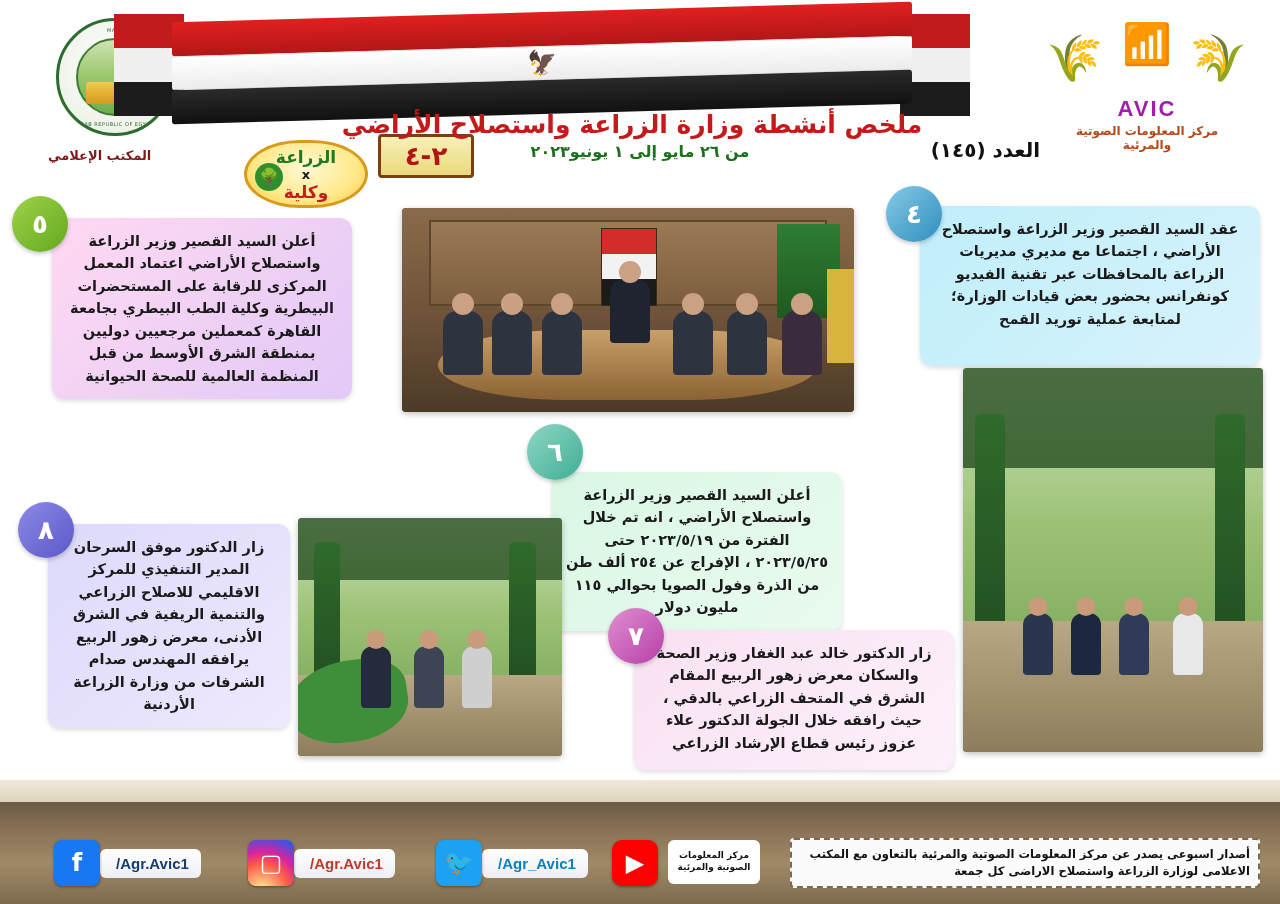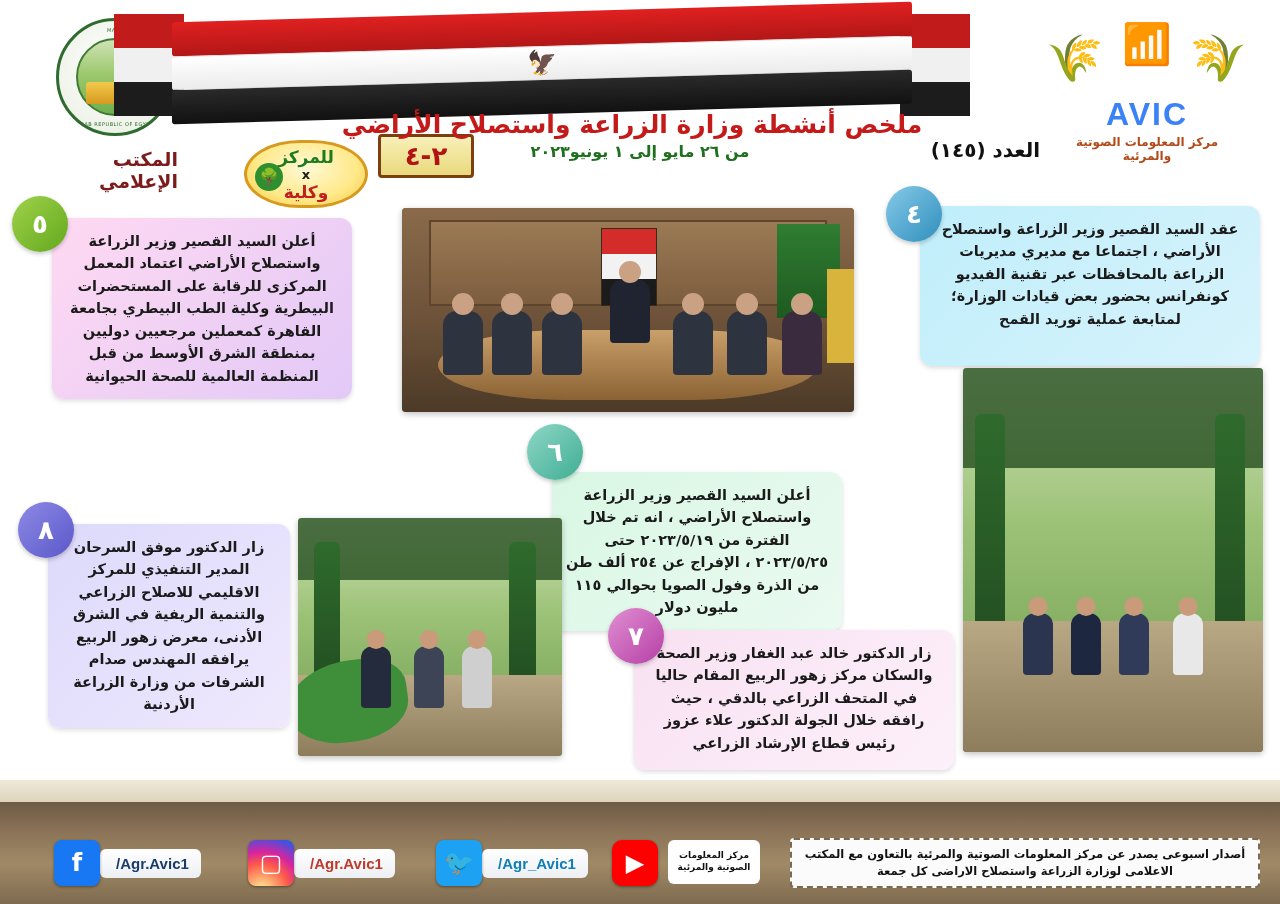--- a/index.html
+++ b/index.html
@@ -71,28 +71,28 @@
   .avic-mark .wheat-l, .avic-mark .wheat-r {
     position:absolute; top:4px; width: 26px; height: 72px; color:#e0a425; font-size: 46px; line-height:72px;
   }
   .avic-mark .wheat-l { left: 26px; }
   .avic-mark .wheat-r { right: 26px; transform: scaleX(-1); }
   .avic-mark .waves {
     position:absolute; left:50%; top: 6px; transform:translateX(-50%);
     color:#16a34a; font-size: 40px; line-height: 1;
   }
   .avic-text {
-    font-weight: bold; font-size: 32px; color:#3b82f6; letter-spacing: 2px; margin-top:-14px;
+    font-weight: bold; font-size: 22px; color:#a21caf; letter-spacing: 2px; margin-top:-14px;
     font-family:"Liberation Sans", sans-serif;
   }
   .avic-sub { font-size: 12px; color:#b24a1a; font-weight:bold; margin-top:2px;}
 
   .press-office {
-    position:absolute; left: 48px; top: 148px; width: 130px; text-align:right;
-    font-size: 19px; font-weight: bold; color:#7b1b1b;
+    position:absolute; left: 48px; top: 148px; width: 130px; text-align:left;
+    font-size: 13px; font-weight: bold; color:#7b1b1b;
   }
 
   .weekbadge {
     position:absolute; left: 244px; top: 140px; width: 124px; height: 68px;
     background: radial-gradient(ellipse at 50% 40%, #fff9d6 0%, #ffe98a 60%, #f6c73c 100%);
     border-radius: 50%/55%;
     border: 3px solid #d79a1f;
     display:flex; flex-direction:column; align-items:center; justify-content:center;
   }
   .weekbadge .ln1 { color:#1e7a1e; font-size:17px; font-weight:bold; }
@@ -241,21 +241,21 @@
   .yt { left: 612px; }
 
   .yt-label {
     position:absolute; left: 668px; bottom: 20px; width: 92px; height: 44px;
     background:#ffffff; border-radius:6px; display:flex; align-items:center; justify-content:center;
     text-align:center; font-size: 9px; font-weight:bold; color:#111; line-height:1.3; padding:2px 4px;
   }
   .footer-note {
     position:absolute; right: 20px; bottom: 16px; width: 470px; height: 50px;
     background:#fbfbfb; border: 2px dashed #7a6a52; border-radius: 4px;
-    display:flex; align-items:center; justify-content:center; text-align:center;
+    display:flex; align-items:center; justify-content:center; text-align:right;
     font-size: 11.5px; font-weight:bold; color:#111; padding: 4px 8px; line-height:1.5;
   }
 </style>
 </head>
 <body>
 
 <div class="logo-malr">
   <div class="ring-text">MALR</div>
   <div class="inner"></div>
   <div class="ring-text bottom">ARAB REPUBLIC OF EGYPT</div>
@@ -285,21 +285,21 @@
     <div class="waves">📶</div>
   </div>
   <div class="avic-text">AVIC</div>
   <div class="avic-sub">مركز المعلومات الصوتية والمرئية</div>
 </div>
 
 <div class="press-office">المكتب الإعلامي</div>
 
 <div class="weekbadge">
   <div class="leaf">🌳</div>
-  <div class="ln1">للمركز</div>
+  <div class="ln1">الزراعة</div>
   <div class="ln2">x</div>
   <div class="ln3">وكلية</div>
 </div>
 
 <div class="issuerange">٢-٤</div>
 
 <div class="main-title">
   <div class="t1">ملخص أنشطة وزارة الزراعة واستصلاح الأراضي</div>
 </div>
 <div class="sub-line">
@@ -310,21 +310,21 @@
 <div class="num n4">٤</div>
 <div class="card c4">عقد السيد القصير وزير الزراعة واستصلاح الأراضي ، اجتماعا مع مديري مديريات الزراعة بالمحافظات عبر تقنية الفيديو كونفرانس بحضور بعض قيادات الوزارة؛ لمتابعة عملية توريد القمح</div>
 
 <div class="num n5">٥</div>
 <div class="card c5">أعلن السيد القصير وزير الزراعة واستصلاح الأراضي اعتماد المعمل المركزى للرقابة على المستحضرات البيطرية وكلية الطب البيطري بجامعة القاهرة كمعملين مرجعيين دوليين بمنطقة الشرق الأوسط من قبل المنظمة العالمية للصحة الحيوانية</div>
 
 <div class="num n6">٦</div>
 <div class="card c6">أعلن السيد القصير وزير الزراعة واستصلاح الأراضي ، انه تم خلال الفترة من ٢٠٢٣/٥/١٩ حتى ٢٠٢٣/٥/٢٥ ، الإفراج عن ٢٥٤ ألف طن من الذرة وفول الصويا بحوالي ١١٥ مليون دولار</div>
 
 <div class="num n7">٧</div>
-<div class="card c7">زار الدكتور خالد عبد الغفار وزير الصحة والسكان مركز زهور الربيع المقام حاليا في المتحف الزراعي بالدقي ، حيث رافقه خلال الجولة الدكتور علاء عزوز رئيس قطاع الإرشاد الزراعي</div>
+<div class="card c7">زار الدكتور خالد عبد الغفار وزير الصحة والسكان معرض زهور الربيع المقام الشرق في المتحف الزراعي بالدقي ، حيث رافقه خلال الجولة الدكتور علاء عزوز رئيس قطاع الإرشاد الزراعي</div>
 
 <div class="num n8">٨</div>
 <div class="card c8">زار الدكتور موفق السرحان المدير التنفيذي للمركز الاقليمي للاصلاح الزراعي والتنمية الريفية في الشرق الأدنى، معرض زهور الربيع يرافقه المهندس صدام الشرفات من وزارة الزراعة الأردنية</div>
 
 <div class="photo photo-1">
   <div class="mt-wall"></div>
   <div class="mt-panel"></div>
   <div class="mt-green"></div>
   <div class="mt-yellow"></div>
   <div class="mt-flag"></div>

